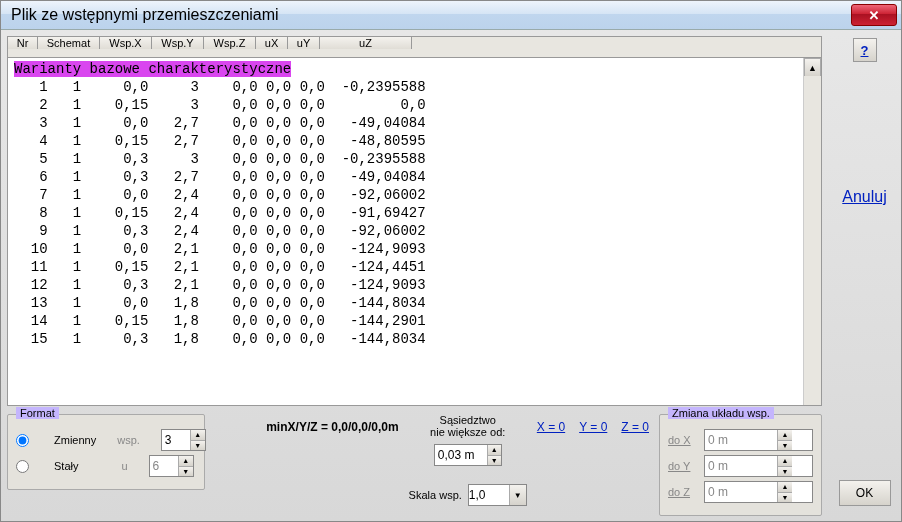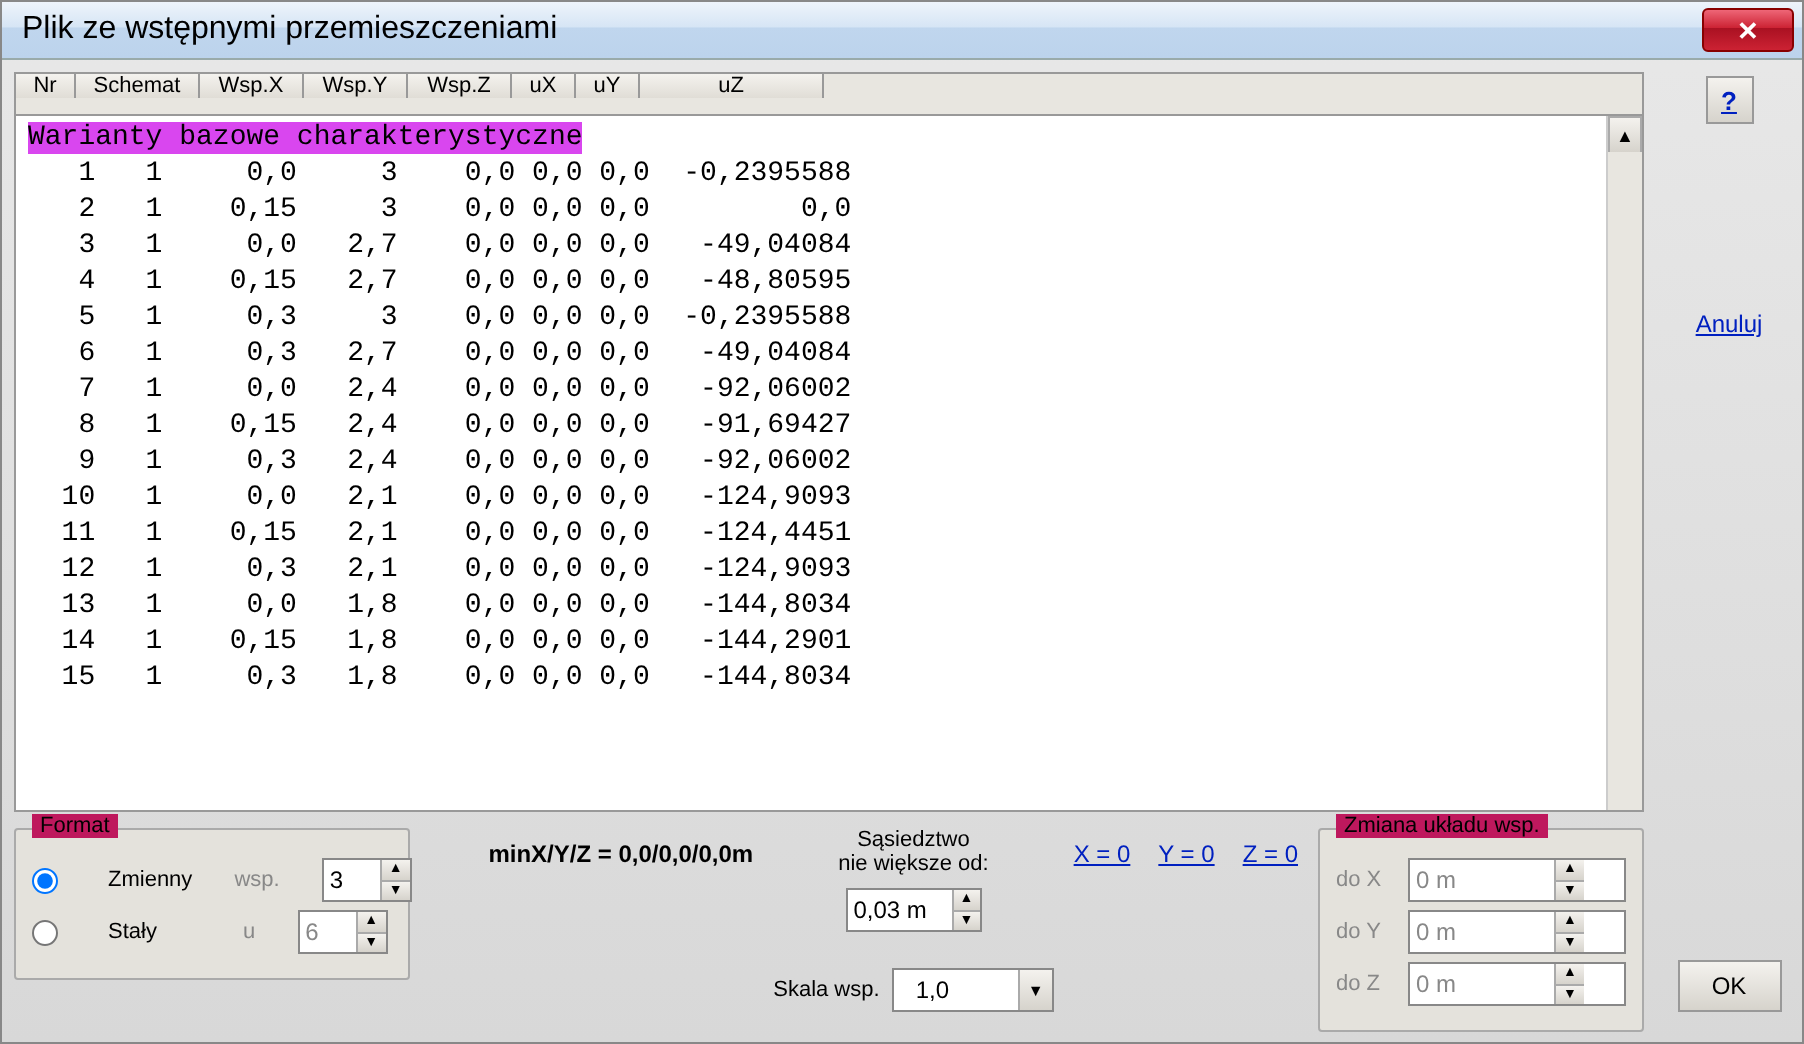--- a/index.html
+++ b/index.html
@@ -14,45 +14,45 @@
 .hcell{border-right:1px solid #999;display:flex;align-items:center;justify-content:center;font-size:11px;background:linear-gradient(to bottom,#f4f2ee,#e0ddd6);padding:0 2px;box-sizing:border-box}
 .hcell.sep{width:4px;padding:0}
 .dataarea{flex:1;border:1px solid #999;border-top:none;background:#fff;display:flex;overflow:hidden}
 .datatext{flex:1;padding:2px 6px;font-family:'Courier New',monospace;font-size:14px;line-height:18px;white-space:pre;overflow:hidden}
 .datatext .hdr{background:#d946ef;display:inline}
 .scrollbar{width:17px;background:#e8e6e0;border-left:1px solid #ccc;position:relative}
 .scrollbtn{height:17px;background:linear-gradient(to bottom,#f4f2ee,#d6d3cc);border:1px solid #aaa;display:flex;align-items:center;justify-content:center;font-size:9px}
 .scrollbtn.top{border-bottom:none}
 .bottom{margin-top:8px;display:flex;align-items:flex-start;gap:10px}
 .groupbox{border:1px solid #aaa;border-radius:2px;padding:10px 8px 8px;position:relative;background:#e4e2dc}
-.groupbox .legend{position:absolute;top:-8px;left:8px;background:#be185d;padding:0 4px;font-size:11px}
+.groupbox .legend{position:absolute;top:-8px;left:8px;background:#c4b5fd;padding:0 4px;font-size:11px}
 .fmtrow{display:flex;align-items:center;gap:21px;margin:4px 0}
 input[type=radio]{margin:0 4px 0 0}
 .spin{display:flex;align-items:stretch;border:1px solid #888;background:#fff;height:20px}
 .spin input{width:22px;border:none;font-size:12px;padding:0 3px;outline:none}
 .spinbtns{display:flex;flex-direction:column;width:15px}
 .spinbtns div{flex:1;background:linear-gradient(to bottom,#f4f2ee,#d6d3cc);border-left:1px solid #aaa;display:flex;align-items:center;justify-content:center;font-size:7px;cursor:pointer}
 .spinbtns div:first-child{border-bottom:1px solid #aaa}
 .minline{margin-top:6px;text-align:right;font-size:12px;font-weight:bold}
 .sasbox{text-align:center;font-size:11px}
 .sasbox .spin{margin:6px auto 0;width:66px}
 .sasbox .spin input{width:46px}
 .linkcol{display:flex;flex-direction:row;gap:14px;padding-top:6px}
 .linkcol a{color:#0020c0;text-decoration:underline;font-size:12px;cursor:pointer}
 .zmbox{width:145px}
 .zmrow{display:flex;align-items:center;gap:6px;margin:4px 0}
-.zmrow .lbl{width:30px;color:#888;font-size:11px}
+.zmrow .lbl{width:30px;color:#888;text-decoration:underline;font-size:11px}
 .zmrow .spin{flex:1}
 .zmrow .spin input{width:66px;color:#888}
 .skala{display:flex;align-items:center;gap:6px;font-size:11px;margin-top:4px}
 .combo{display:flex;border:1px solid #888;background:#fff;height:20px;align-items:stretch}
-.combo input{border:none;width:40px;padding:0 11px;font-size:12px;outline:none}
+.combo input{border:none;width:40px;padding:0 0;font-size:12px;outline:none}
 .combo .dd{width:16px;background:linear-gradient(to bottom,#f4f2ee,#d6d3cc);border-left:1px solid #aaa;display:flex;align-items:center;justify-content:center;font-size:8px;cursor:pointer}
 .helpbtn{width:22px;height:22px;border:1px solid #999;background:linear-gradient(to bottom,#f4f2ee,#d6d3cc);color:#0020c0;font-weight:bold;text-decoration:underline;display:flex;align-items:center;justify-content:center;cursor:pointer;font-size:13px}
-.sidelink{color:#0020c0;text-decoration:underline;font-size:12px;cursor:pointer;margin-top:85px}
+.sidelink{color:#0020c0;text-decoration:underline;font-size:16px;cursor:pointer;margin-top:118px}
 .okbtn{width:50px;height:24px;border:1px solid #999;background:linear-gradient(to bottom,#f4f2ee,#d6d3cc);display:flex;align-items:center;justify-content:center;cursor:pointer;font-size:12px;margin-top:auto;margin-bottom:8px}
 .gray{color:#888}
 </style>
 </head>
 <body>
 
 <div class="window">
   <div class="titlebar">
     <div class="title">Plik ze wstępnymi przemieszczeniami</div>
     <div class="closebtn">

